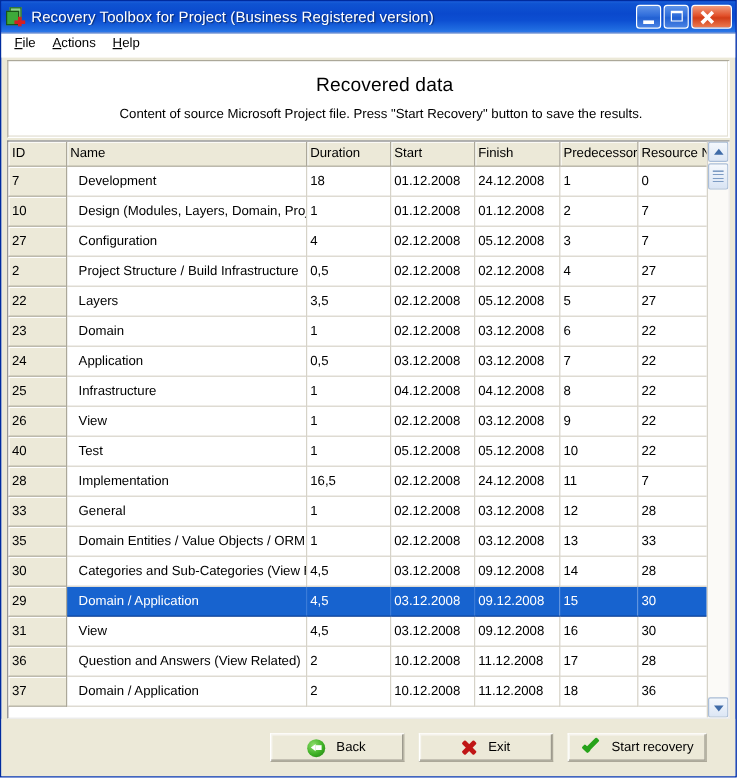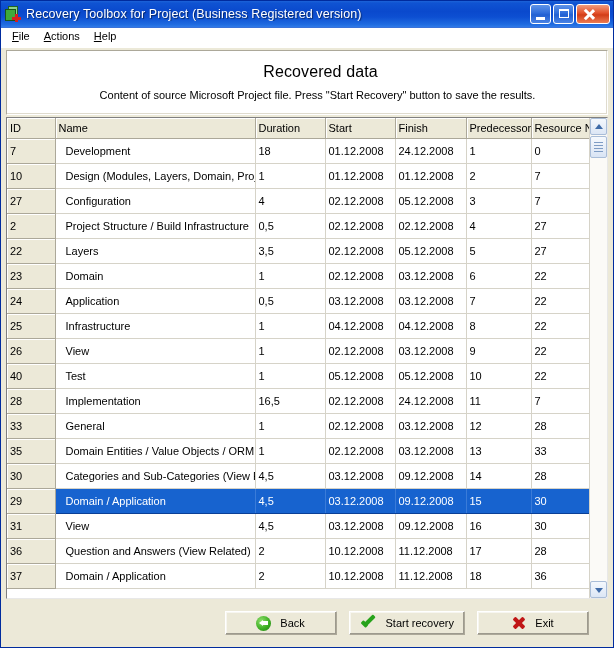--- a/index.html
+++ b/index.html
@@ -670,29 +670,29 @@
       </div>
 
     </div>
 
     <div class="footer">
       <div class="btn">
         <span class="ico-back"></span>
         <span class="lbl">Back</span>
       </div>
       <div class="btn">
+        <span class="ico-x">
+            <i class="x1"></i>
+            <i class="x2"></i>
+          </span>
+        <span class="lbl">Exit</span>
+      </div>
+      <div class="btn">
         <span class="ico-check">
             <i class="c1"></i>
             <i class="c2"></i>
           </span>
         <span class="lbl">Start recovery</span>
       </div>
-      <div class="btn">
-        <span class="ico-x">
-            <i class="x1"></i>
-            <i class="x2"></i>
-          </span>
-        <span class="lbl">Exit</span>
-      </div>
     </div>
 
   </div>
 </div>
 
 </body></html>

